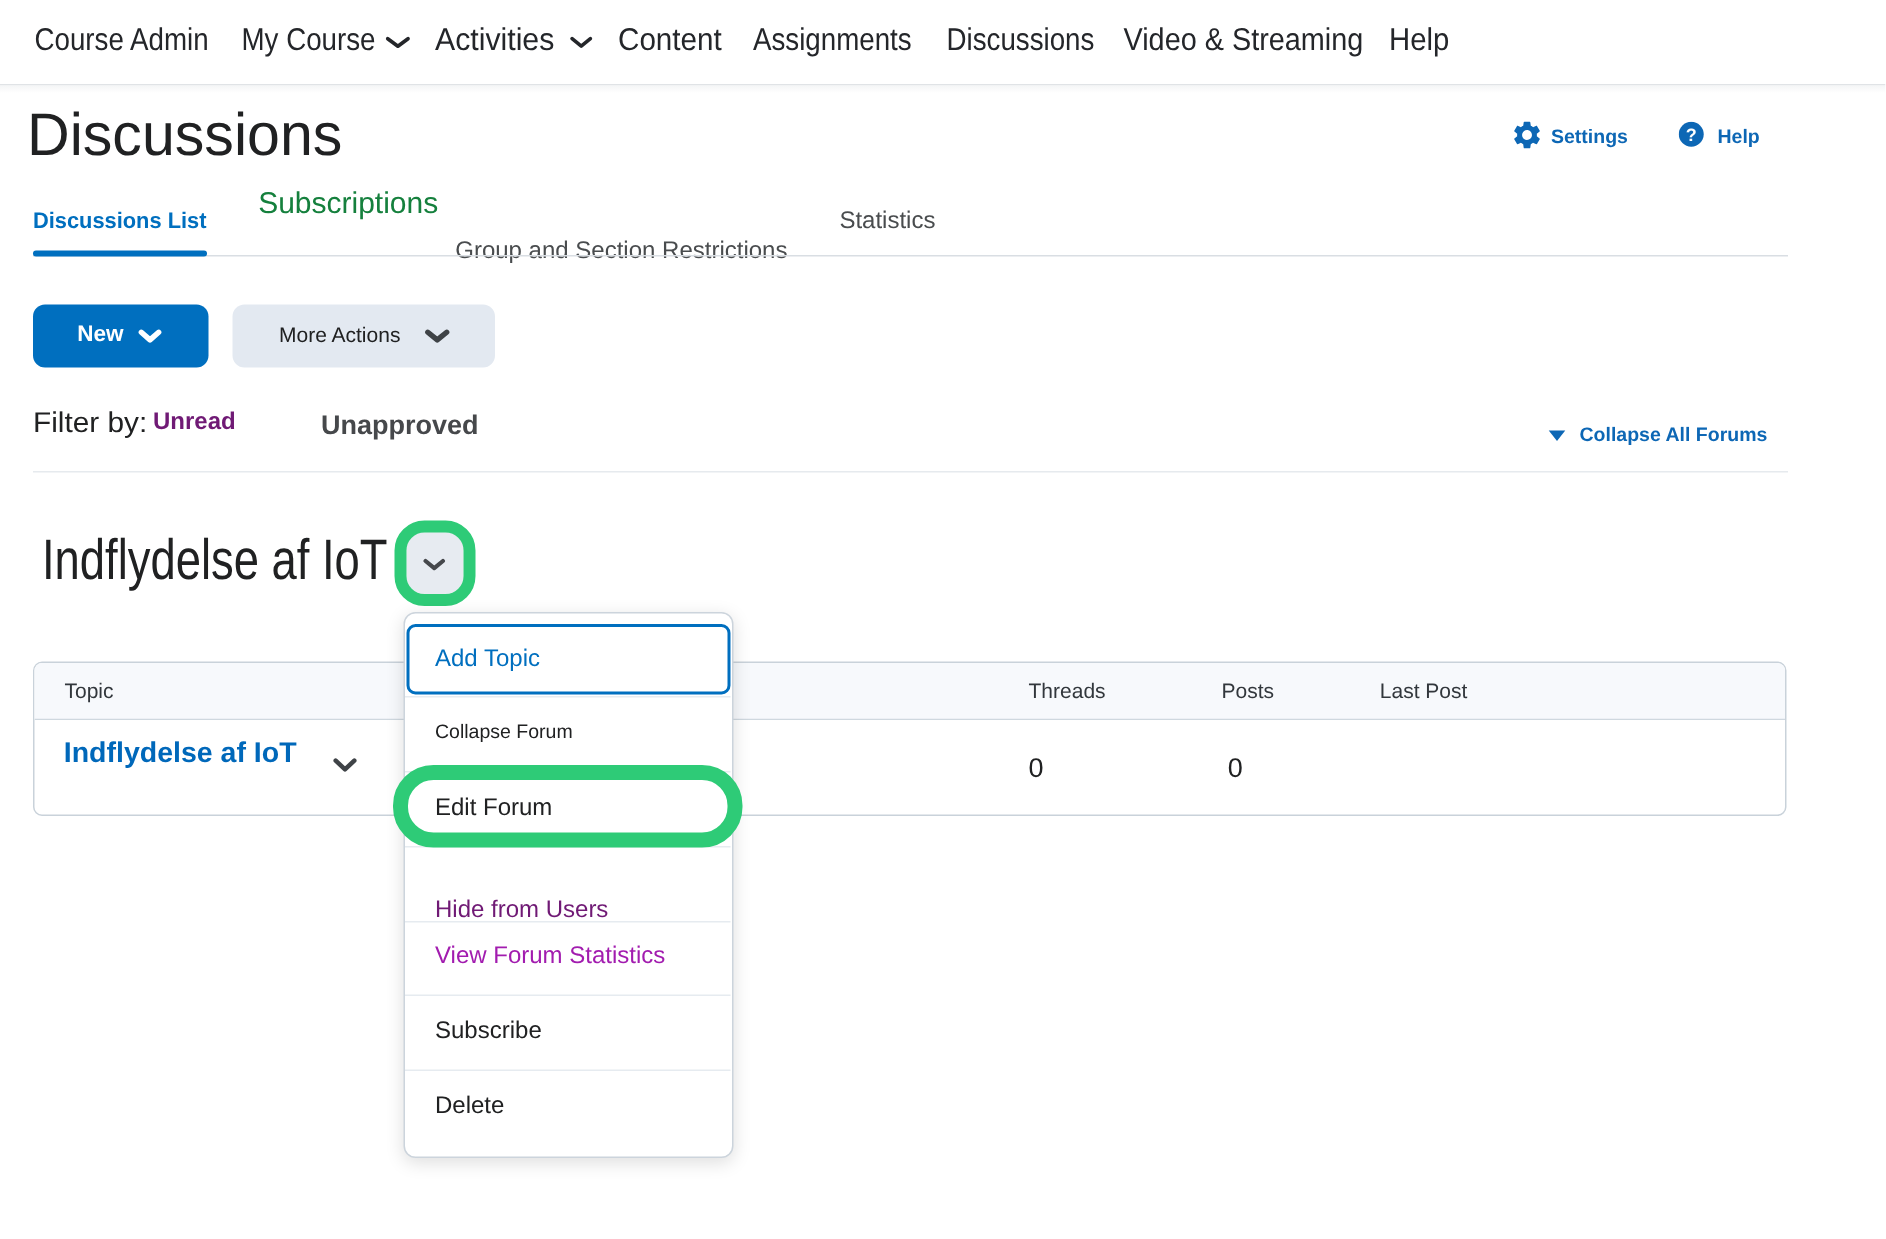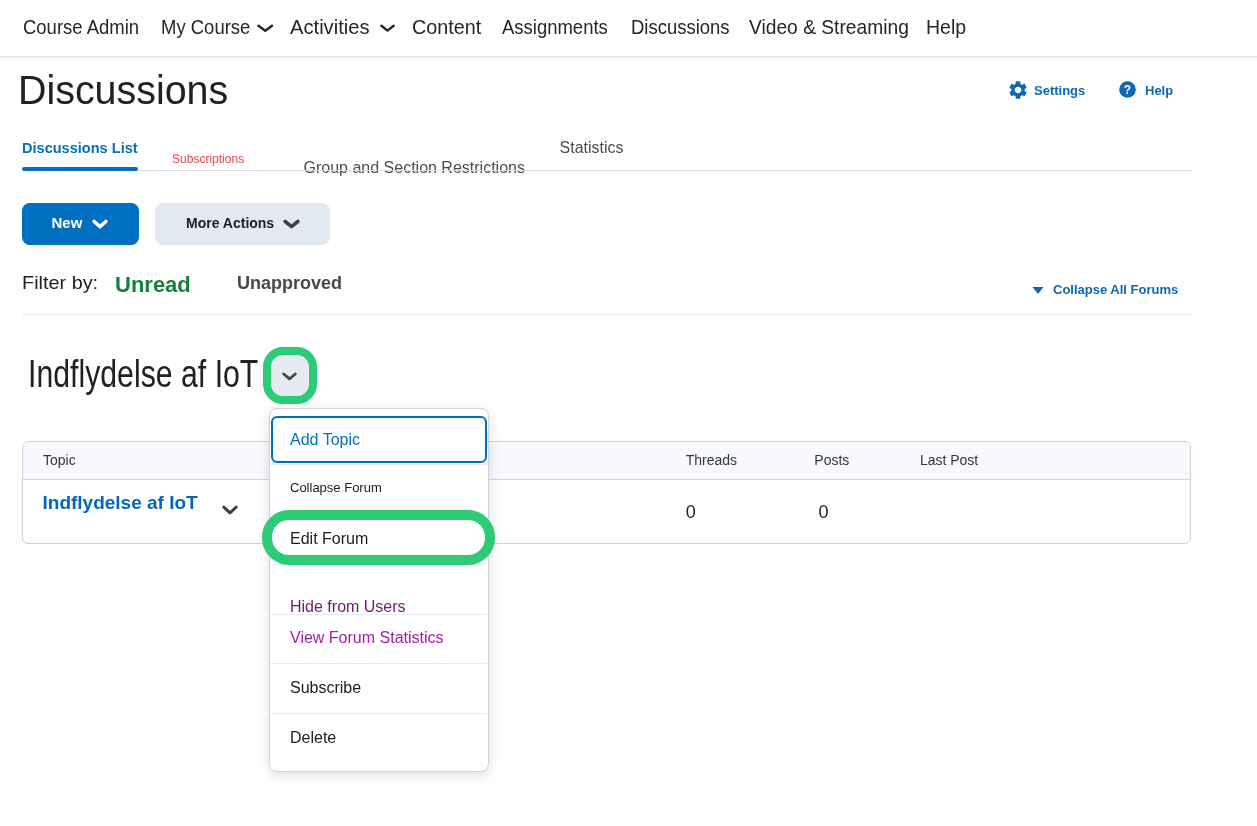--- a/index.html
+++ b/index.html
@@ -26,38 +26,38 @@
 <svg style="position:absolute;left:1007.2px;top:78.8px" width="22" height="22" viewBox="0 0 24 24">
     <path fill="#0d67b5" d="M19.14,12.94c0.04-0.3,0.06-0.61,0.06-0.94c0-0.32-0.02-0.64-0.07-0.94l2.03-1.58c0.18-0.14,0.23-0.41,0.12-0.61 l-1.92-3.32c-0.12-0.22-0.37-0.29-0.59-0.22l-2.39,0.96c-0.5-0.38-1.03-0.7-1.62-0.94L14.4,2.81c-0.04-0.24-0.24-0.41-0.48-0.41 h-3.84c-0.24,0-0.43,0.17-0.47,0.41L9.25,5.35C8.66,5.59,8.12,5.92,7.63,6.29L5.24,5.33c-0.22-0.08-0.47,0-0.59,0.22L2.74,8.87 C2.62,9.08,2.66,9.34,2.86,9.48l2.03,1.58C4.84,11.36,4.8,11.69,4.8,12s0.02,0.64,0.07,0.94l-2.03,1.58 c-0.18,0.14-0.23,0.41-0.12,0.61l1.92,3.32c0.12,0.22,0.37,0.29,0.59,0.22l2.39-0.96c0.5,0.38,1.03,0.7,1.62,0.94l0.36,2.54 c0.05,0.24,0.24,0.41,0.48,0.41h3.84c0.24,0,0.44-0.17,0.47-0.41l0.36-2.54c0.59-0.24,1.13-0.56,1.62-0.94l2.39,0.96 c0.22,0.08,0.47,0,0.59-0.22l1.92-3.32c0.12-0.22,0.07-0.47-0.12-0.61L19.14,12.94z M12,15.6c-1.98,0-3.6-1.62-3.6-3.6 s1.62-3.6,3.6-3.6s3.6,1.62,3.6,3.6S13.98,15.6,12,15.6z"></path>
   </svg>
 <div class="t" style="left:1034px;top:84.4px;font-size:13px;color:#0d67b5;font-weight:700;">Settings</div>
 <svg style="position:absolute;left:1119.4px;top:81px" width="17" height="17" viewBox="0 0 17 17">
     <circle cx="8.5" cy="8.5" r="8.3" fill="#0d67b5"></circle>
     <text x="8.5" y="13" font-family="Liberation Sans" font-size="12" font-weight="bold" fill="#fff" text-anchor="middle">?</text>
   </svg>
 <div class="t" style="left:1145px;top:84.4px;font-size:13px;color:#0d67b5;font-weight:700;">Help</div>
 <div class="t" style="left:22.1px;top:140.4px;font-size:15px;color:#006fbf;font-weight:700;transform:scaleX(0.97);transform-origin:0 0;">Discussions List</div>
-<div class="t" style="left:172.1px;top:153px;font-size:12px;color:#ef4444;">Subscriptions</div>
+<div class="t" style="left:172.1px;top:126px;font-size:20px;color:#15803d;">Subscriptions</div>
 <div class="t" style="left:303.5px;top:139.6px;font-size:16px;color:#494c4e;margin-top:20px;">Group and Section Restrictions</div>
 <div class="t" style="left:559.6px;top:139.6px;font-size:16px;color:#494c4e;">Statistics</div>
 <div class="abs" style="left:21.5px;top:170px;width:1170px;height:1px;background:#d9dee3"></div>
 <div class="abs" style="left:21.5px;top:167px;width:116px;height:4px;background:#006fbf;border-radius:2px"></div>
 <div class="abs" style="left:21.5px;top:203px;width:117.5px;height:41.5px;background:#006fbf;border-radius:8px"></div>
 <div class="t" style="left:51.5px;top:215.2px;font-size:15px;color:#ffffff;font-weight:700;">New</div>
 <svg style="position:absolute;left:92px;top:217.5px" width="16" height="13.1" viewBox="0 0 16 13.1">
     <path d="M2.2,3.5 L8.0,8.6 L13.8,3.5" fill="none" stroke="#ffffff" stroke-width="3.6" stroke-linecap="round" stroke-linejoin="round"></path>
   </svg>
 <div class="abs" style="left:155px;top:203px;width:174.5px;height:41.5px;background:#e3e9f1;border-radius:8px"></div>
-<div class="t" style="left:186px;top:216.0px;font-size:14px;color:#202122;font-weight:700;">More Actions</div>
+<div class="t" style="left:186px;top:216.0px;font-size:14px;color:#202122;font-weight:400;">More Actions</div>
 <svg style="position:absolute;left:282.5px;top:217.5px" width="17" height="13.1" viewBox="0 0 17 13.1">
     <path d="M2.2,3.5 L8.5,8.6 L14.8,3.5" fill="none" stroke="#3f4347" stroke-width="3.6" stroke-linecap="round" stroke-linejoin="round"></path>
   </svg>
 <div class="t" style="left:22px;top:273.4px;font-size:19px;color:#202122;transform:scaleX(1.045);transform-origin:0 0;">Filter by:</div>
-<div class="t" style="left:115px;top:274.3px;font-size:22px;color:#15803d;font-weight:700;">Unread</div>
-<div class="t" style="left:211px;top:274.3px;font-size:18px;color:#46484b;font-weight:700;padding-left:26px;">Unapproved</div>
+<div class="t" style="left:102px;top:274.3px;font-size:16px;color:#701a75;font-weight:700;">Unread</div>
+<div class="t" style="left:188px;top:274.3px;font-size:18px;color:#46484b;font-weight:700;padding-left:26px;">Unapproved</div>
 <svg style="position:absolute;left:1031px;top:286px" width="14" height="9" viewBox="0 0 14 9">
     <path d="M1.5,1 L12.5,1 L7,8 Z" fill="#0d67b5"></path>
   </svg>
 <div class="t" style="left:1053px;top:283.0px;font-size:13px;color:#0d67b5;font-weight:700;">Collapse All Forums</div>
 <div class="abs" style="left:21.5px;top:314px;width:1170.5px;height:1px;background:#e6eaee"></div>
 <div class="t" style="left:28px;top:355.1px;font-size:38px;color:#202122;transform:scaleX(0.796);transform-origin:0 0;">Indflydelse af IoT</div>
 <div class="abs" style="left:270.7px;top:354.2px;width:38.3px;height:42px;background:#e7ebf1;border-radius:12px"></div>
 <svg style="position:absolute;left:282.3px;top:370.5px" width="15" height="11.8" viewBox="0 0 15 11.8">
     <path d="M1.7,3.0 L7.5,7.8 L13.3,3.0" fill="none" stroke="#46484c" stroke-width="2.8" stroke-linecap="round" stroke-linejoin="round"></path>
   </svg>

